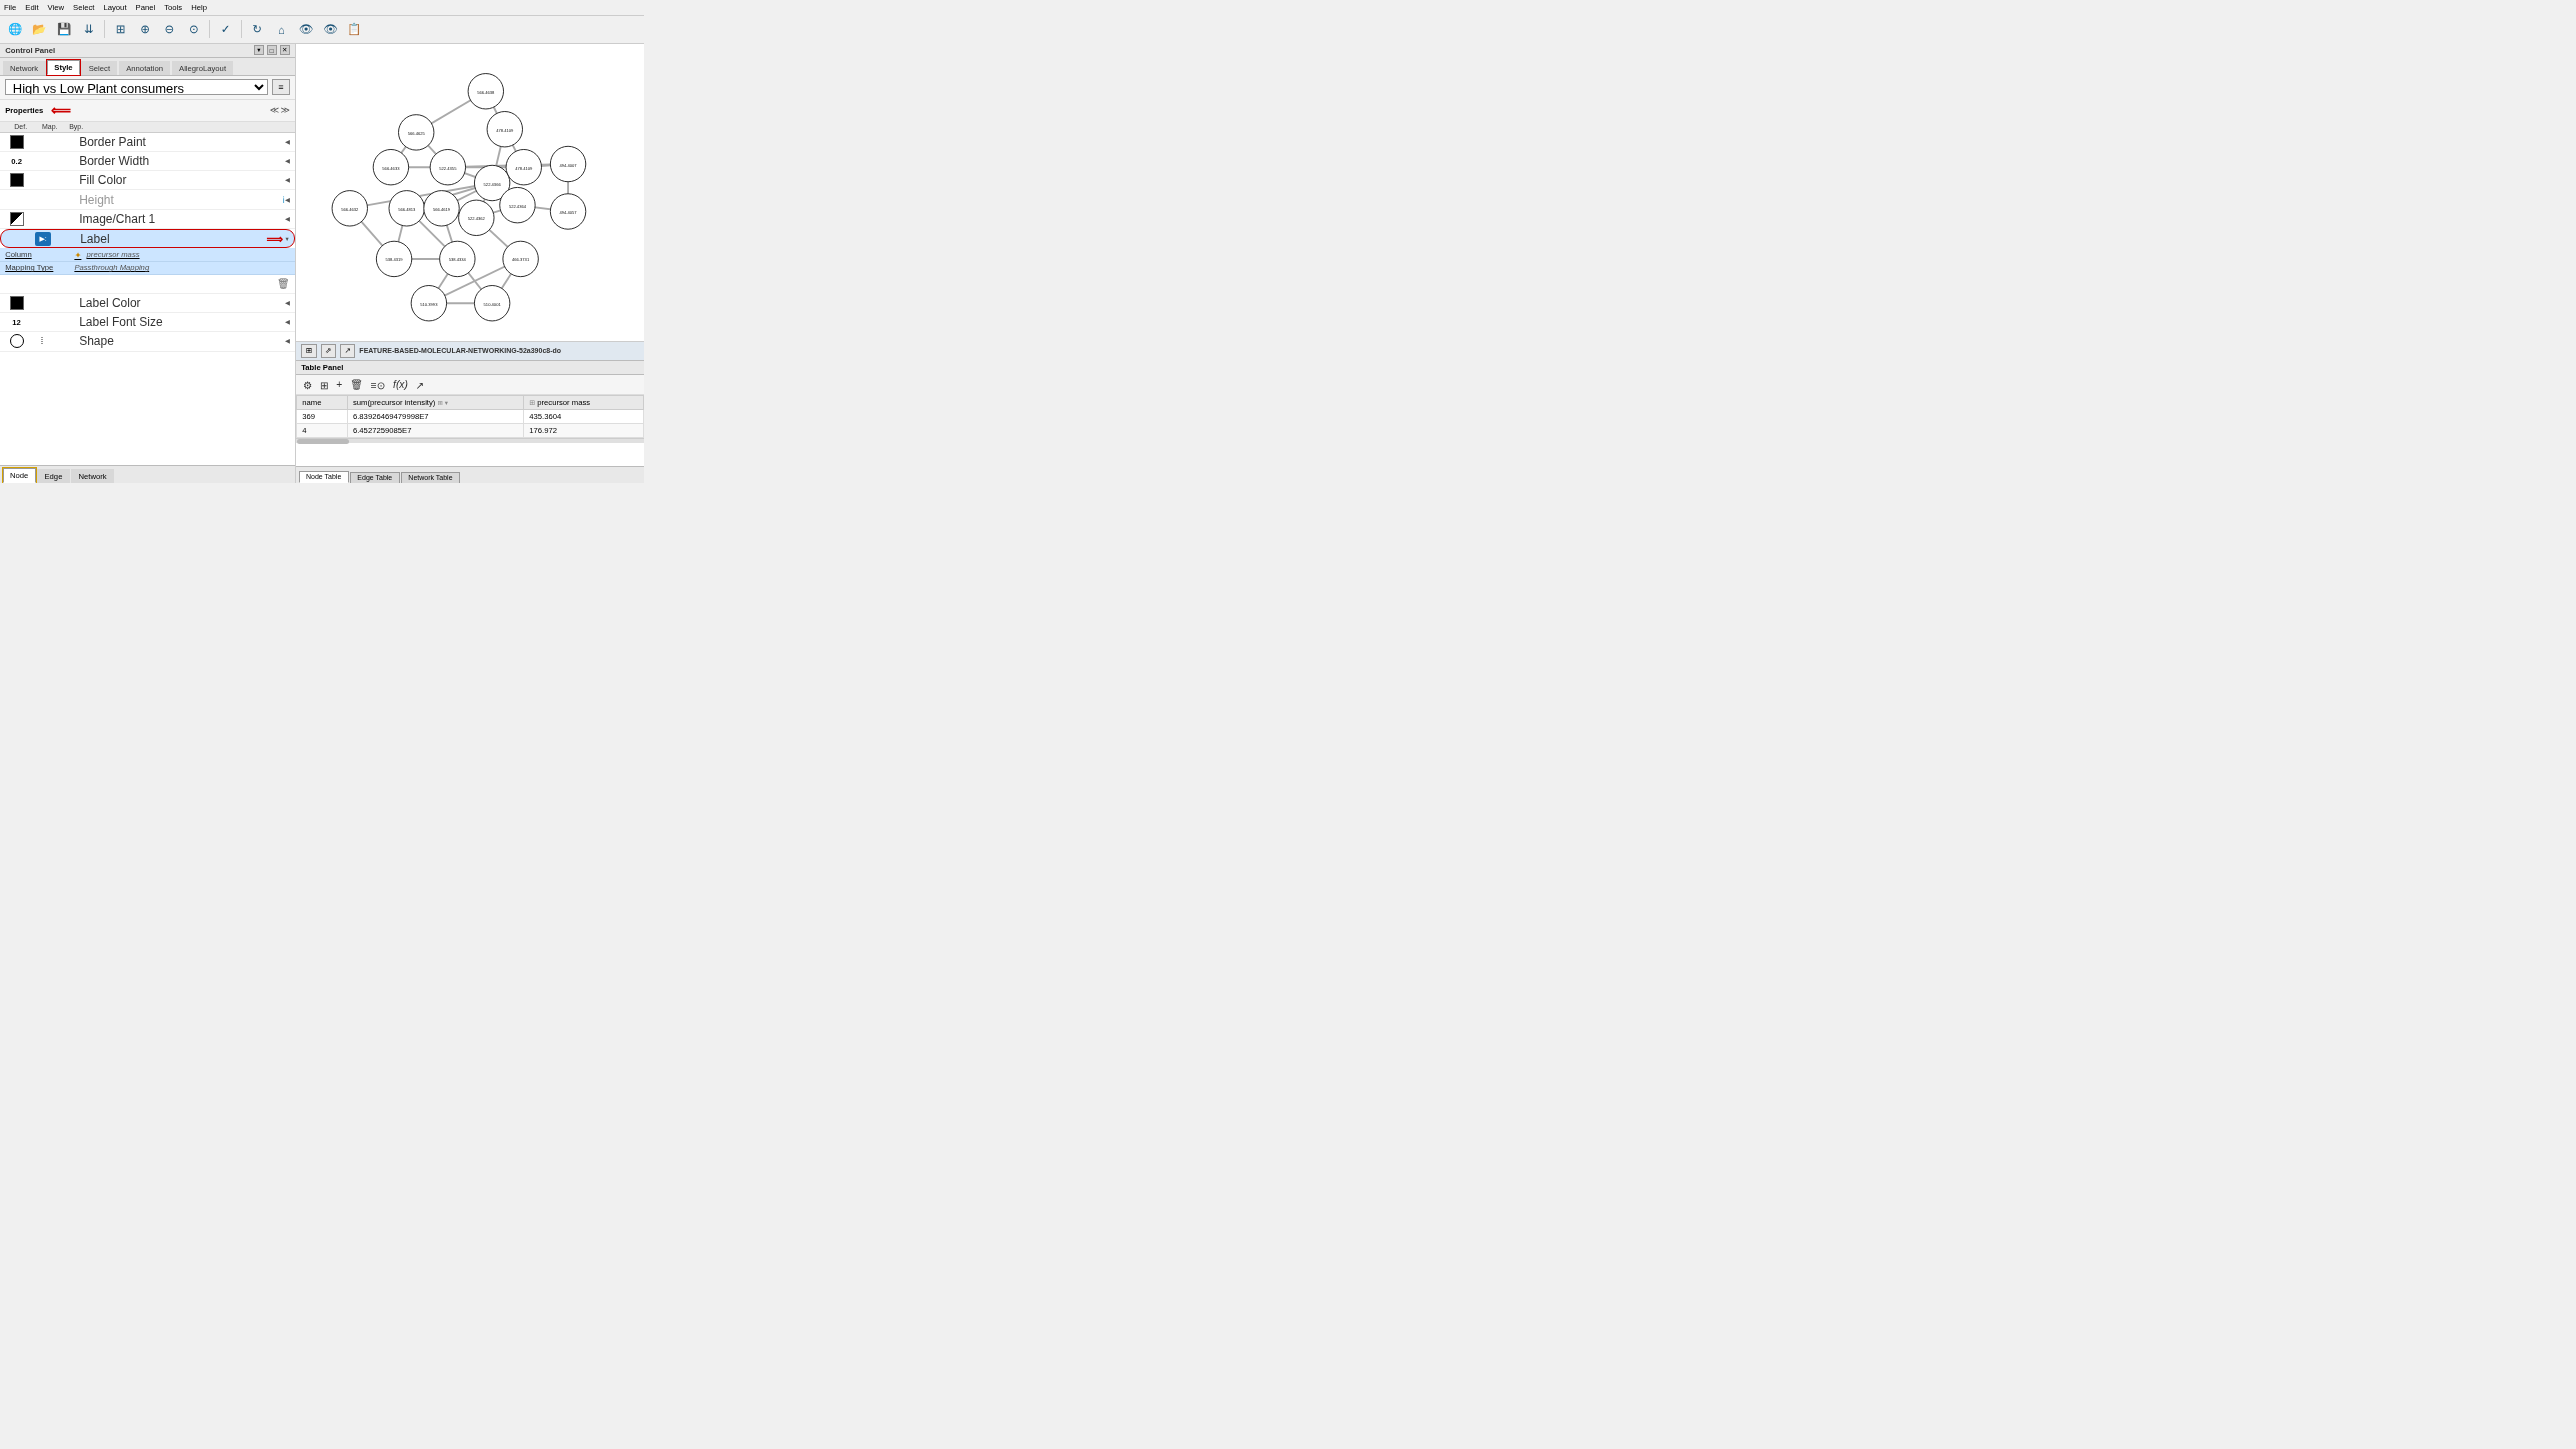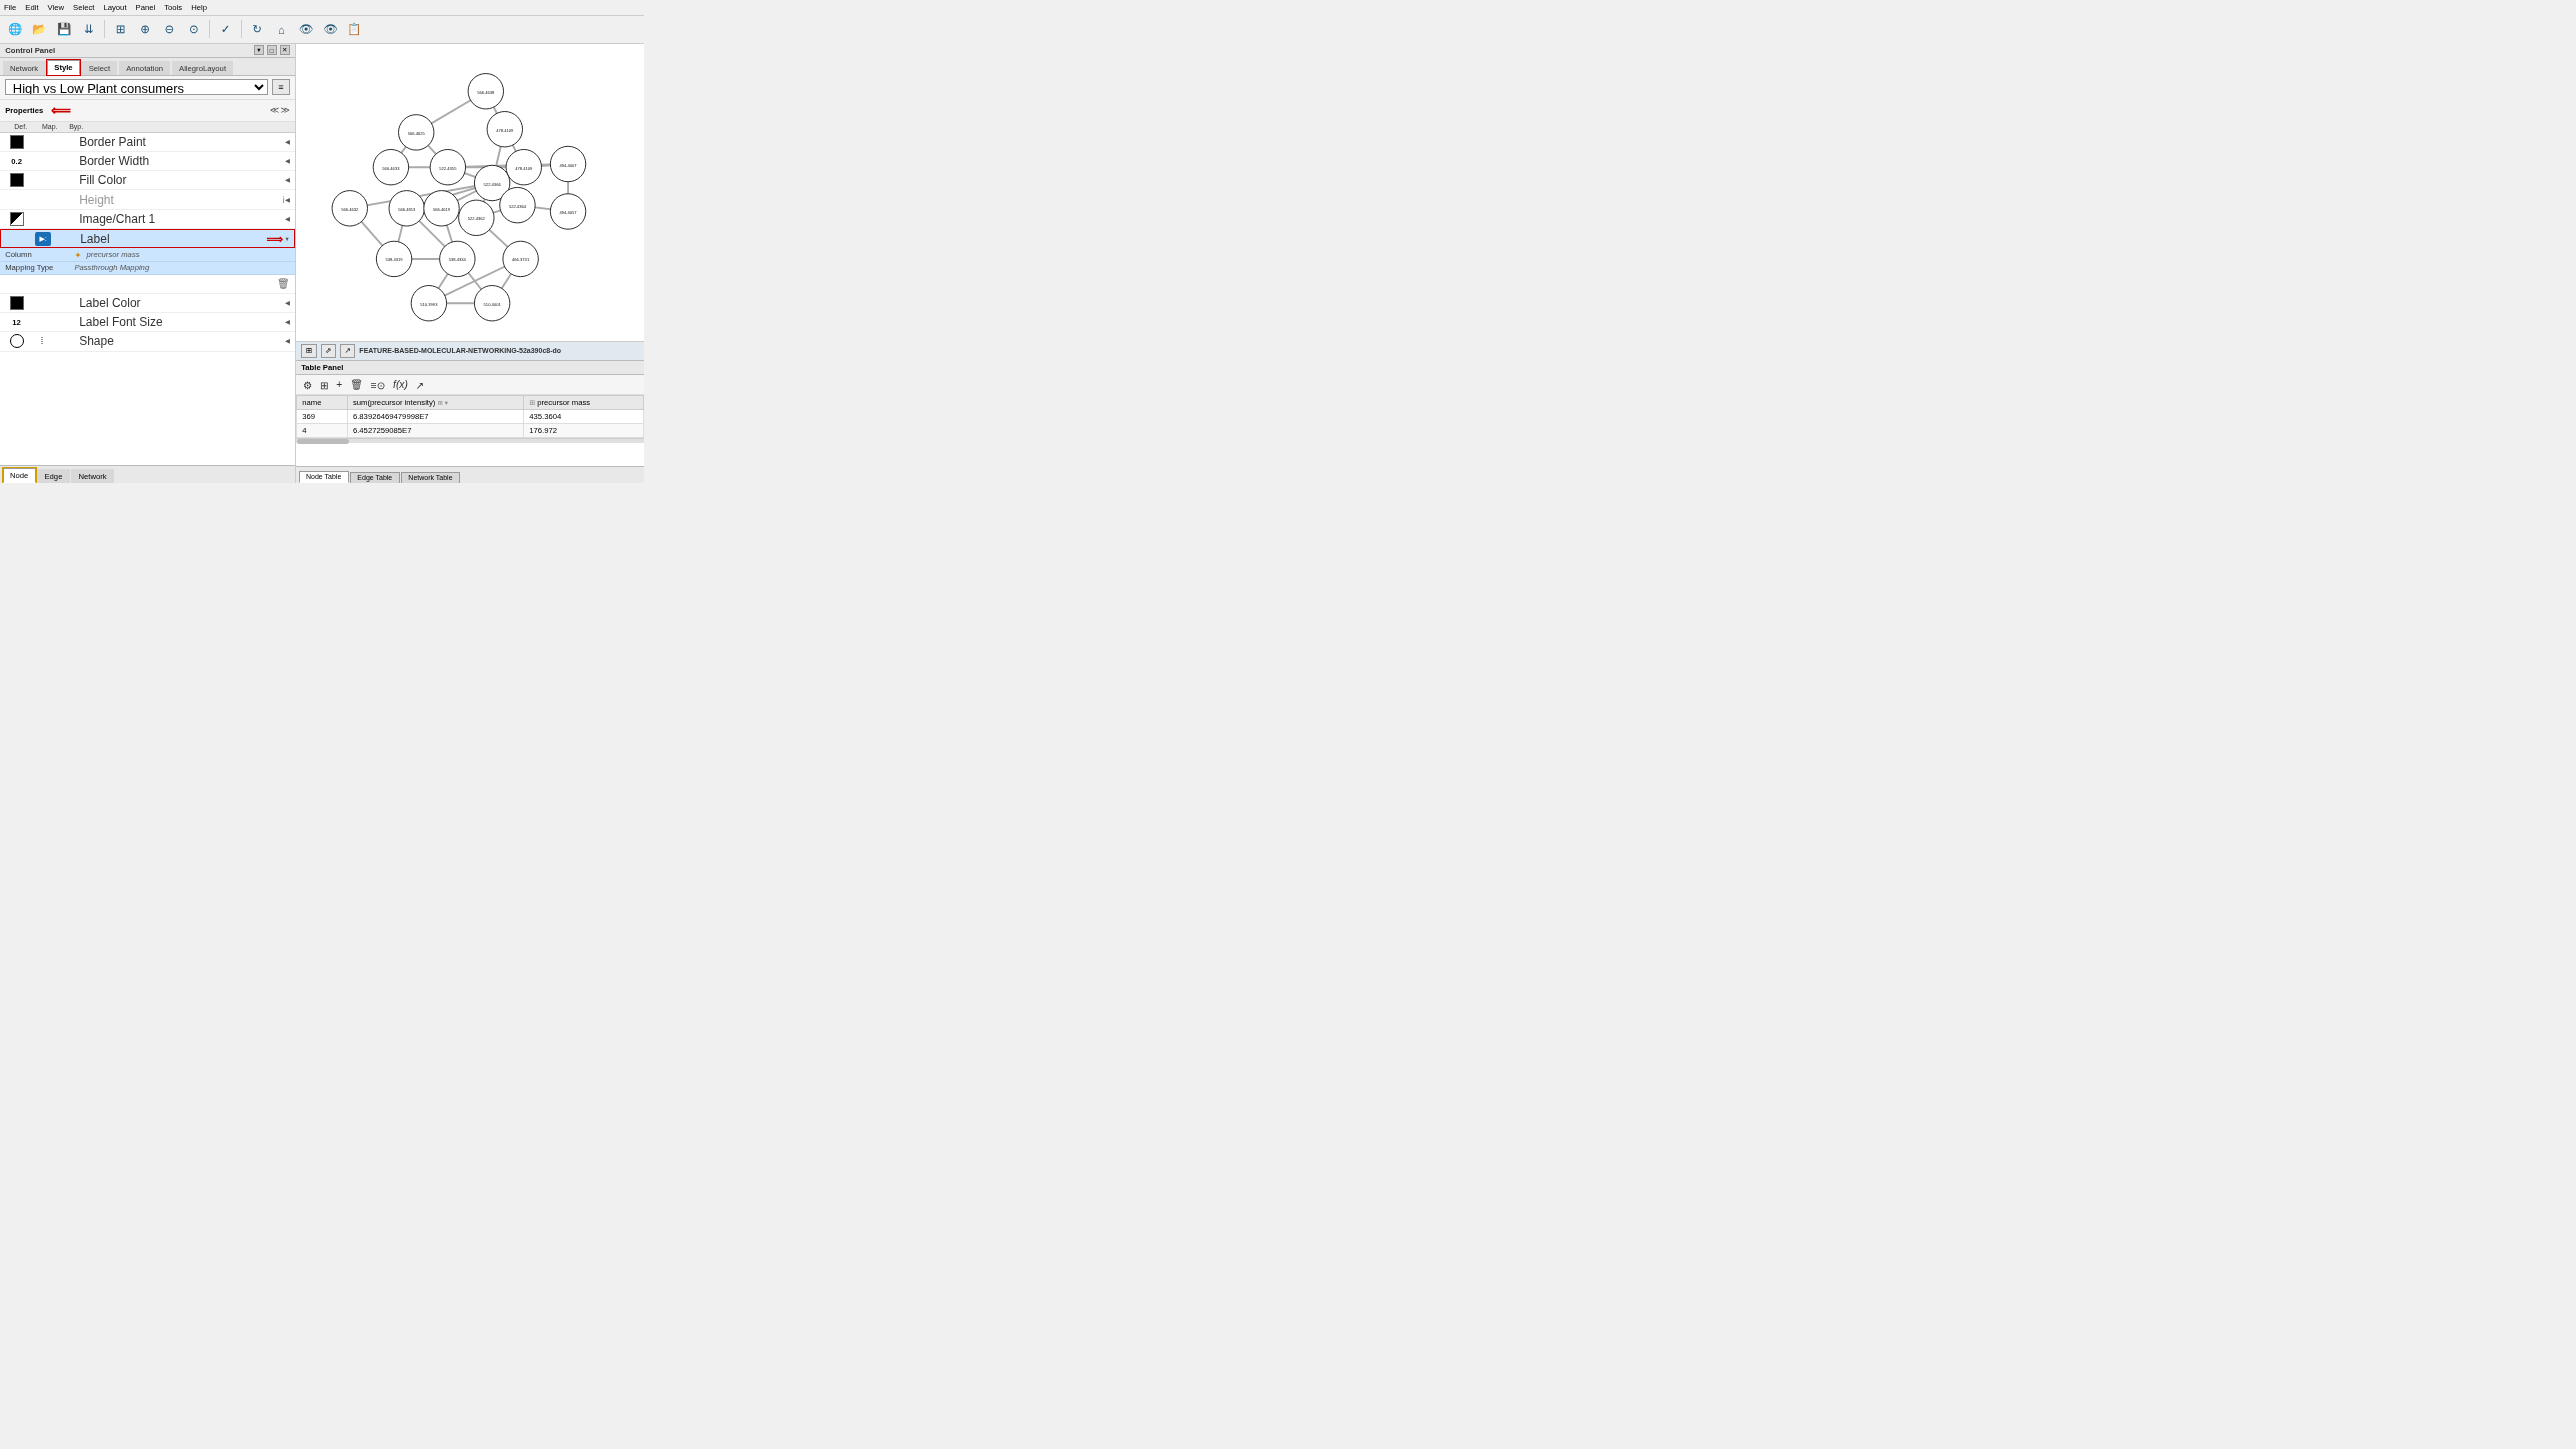--- a/index.html
+++ b/index.html
@@ -272,20 +272,21 @@
 
     
     .mapping-subrow {
       display: flex;
       align-items: center;
       padding: 1.3px 5.2px;
       background: #cce5ff;
       border-bottom: 0.6px solid #b8d4f0;
       font-size: 7.7px;
       gap: 5.2px;
+      text-decoration: underline;
     }
     .mapping-label { color: #333; width: 64px; }
     .mapping-value { color: #555; font-style: italic; }
 
     
     .delete-row {
       display: flex;
       justify-content: flex-end;
       padding: 2.6px 5.2px;
       border-bottom: 0.6px solid #eee;
@@ -610,21 +611,21 @@
       <div class="prop-row">
         <div class="prop-def">
           <div class="color-swatch half-black"></div>
         </div>
         <div class="prop-map"></div>
         <div class="prop-byp"></div>
         <div class="prop-name">Image/Chart 1</div>
         <div class="prop-arrow">◀</div>
       </div>
 
-      <div class="prop-row prop-row-expanded highlighted" style="position:relative;">
+      <div class="prop-row prop-row-expanded highlighted" style="position:relative;border-radius:9px;">
         <div class="prop-def"></div>
         <div class="prop-map">
           <div class="mapped-icon">▶:</div>
         </div>
         <div class="prop-byp"></div>
         <div class="prop-name">Label</div>
 
         <span class="red-arrow-right" style="font-size:11.6px; color:#cc0000; margin-right:2.6px;">⟹</span>
         <div class="prop-arrow">▾</div>
       </div>

